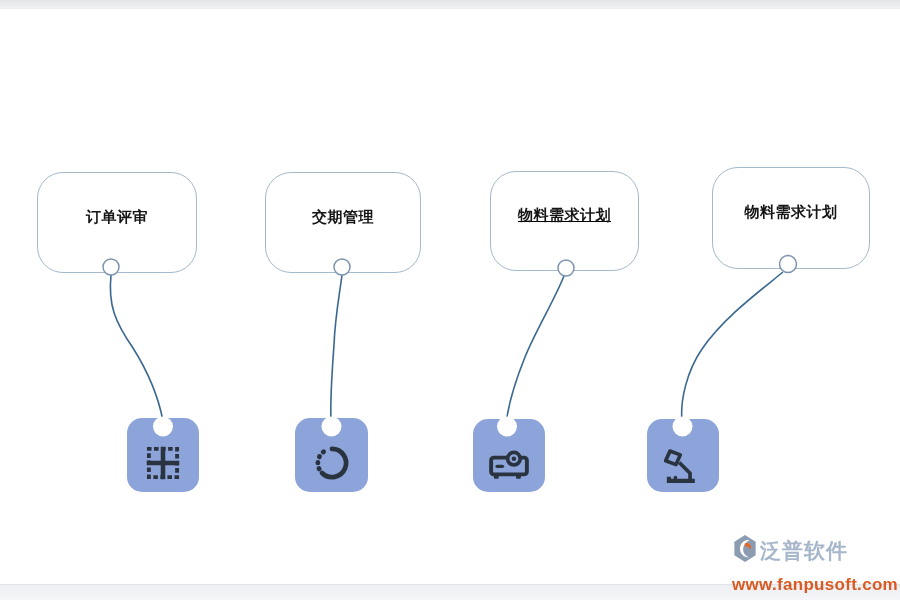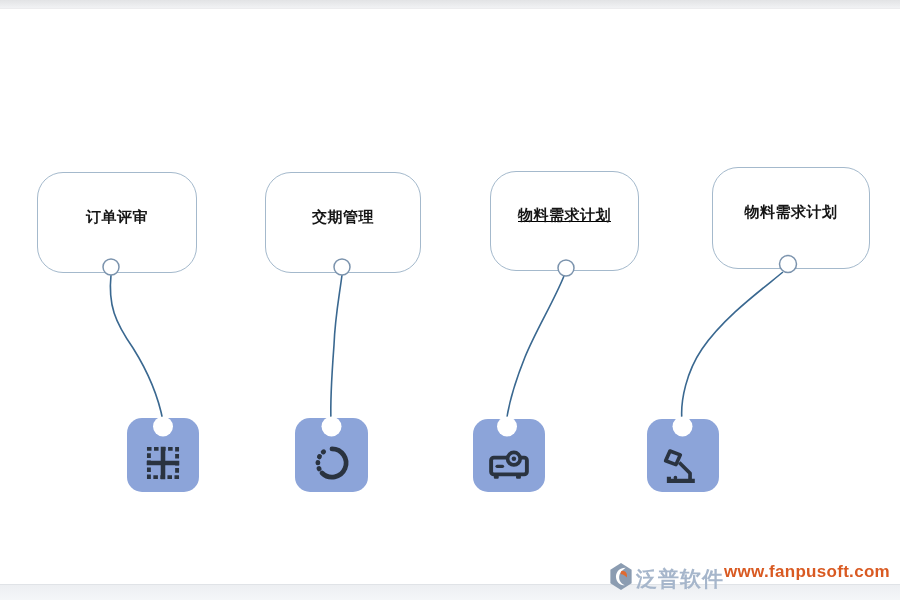--- a/index.html
+++ b/index.html
@@ -40,22 +40,22 @@
   .t1 { left:127px; top:418px; width:72px; height:74px; }
   .t2 { left:295px; top:418px; width:73px; height:74px; }
   .t3 { left:473px; top:419px; width:72px; height:73px; }
   .t4 { left:647px; top:419px; width:72px; height:73px; }
   .tile svg { display:block; margin-bottom:3px; }
   .overlay {
     position:absolute; left:0; top:0; width:900px; height:600px;
     pointer-events:none; z-index:2;
   }
   .watermark {
-    position:absolute; right:10px; bottom:5px; z-index:3;
-    display:flex; flex-direction:row; align-items:flex-start;
+    position:absolute; right:2px; bottom:5px; z-index:3;
+    display:flex; flex-direction:column; align-items:flex-start;gap:8px;
   }
   .wm-row { display:flex; align-items:center; gap:2px; }
   .wm-brand {
     font-size:21px; font-weight:700; letter-spacing:1px; color:#a6b6cb;
   }
   .wm-url {
     font-size:17px; font-weight:700; color:#d95a22; letter-spacing:0.3px;
     margin-top:0px;
   }
 </style>

